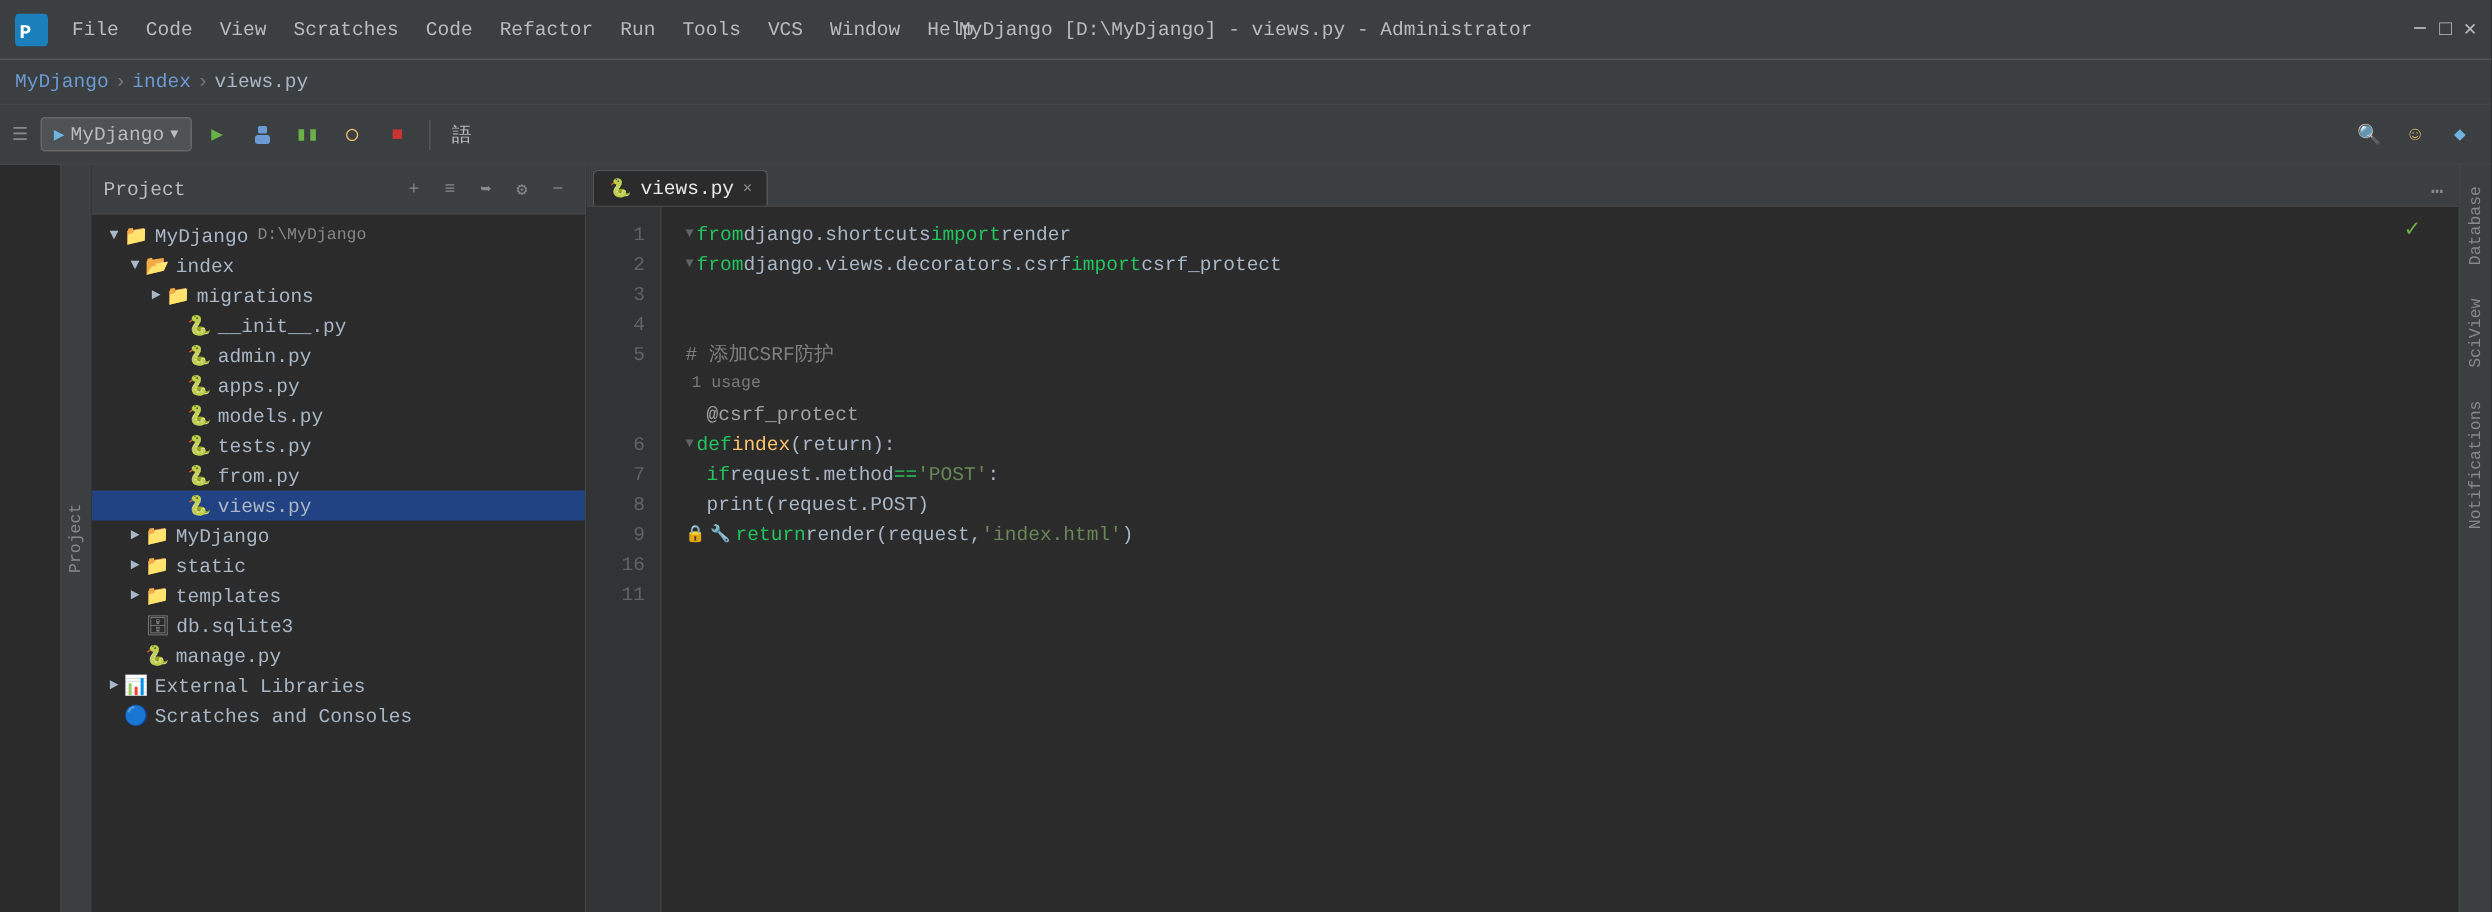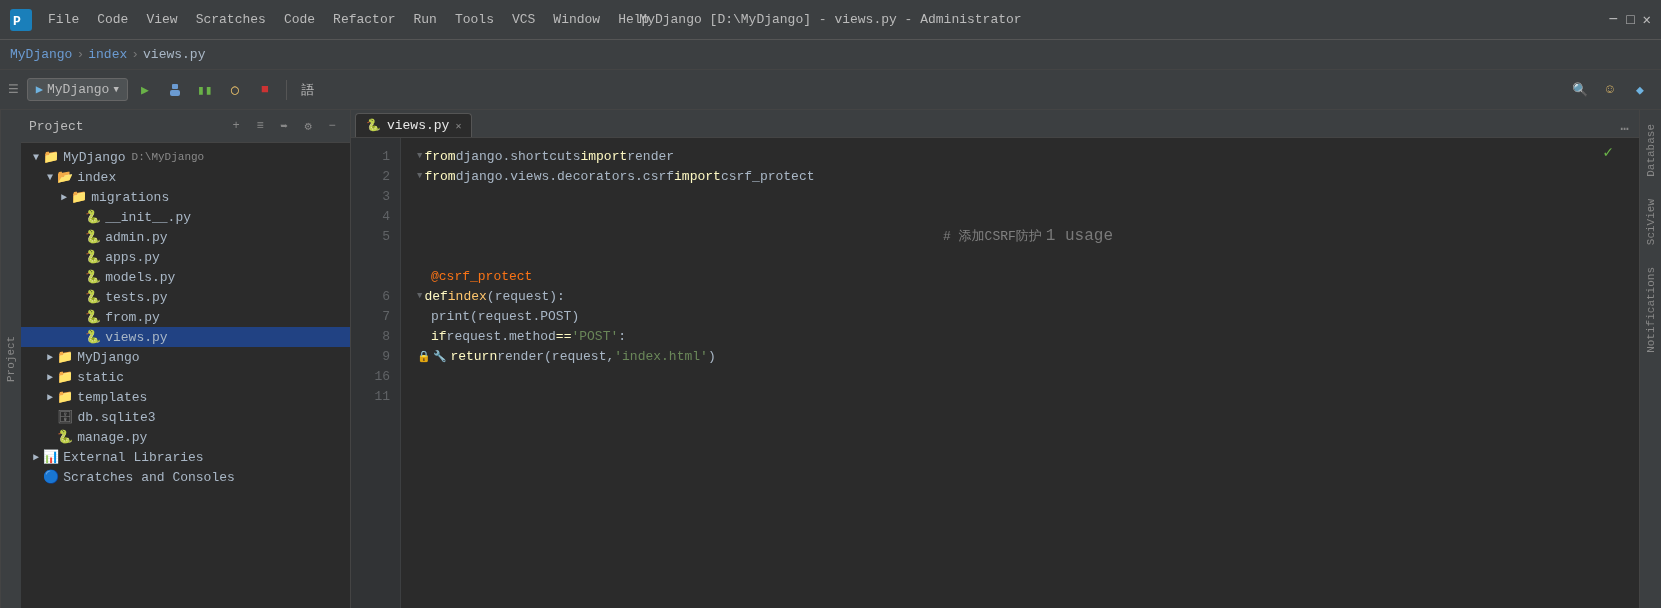--- a/index.html
+++ b/index.html
@@ -61,20 +61,21 @@
       border-radius: 3px;
       display: flex; align-items: center; justify-content: center;
       cursor: pointer; color: #bbb;
     }
     #toolbar-row .tb-btn.green { color: #6ab248; }
 
     
     #main {
       display: flex;
       height: calc(608px - 40px - 30px - 40px - 28px);
+      padding-left: 40px;
     }
 
     
     #sidebar {
       width: 330px;
       background: #2b2b2b;
       border-right: 1px solid #444;
       display: flex;
       flex-direction: column;
       overflow: hidden;
@@ -178,26 +179,26 @@
       font-size: 13px;
       white-space: nowrap;
       position: relative;
     }
     .code-line .fold-arrow {
       color: #606366;
       margin-right: 2px;
       font-size: 9px;
     }
     
-    .kw { color: #fef9c3; }
+    .kw { color: #22c55e; }
     .fn { color: #ffc66d; }
     .str { color: #6a8759; }
-    .decorator { color: #f97316; }
+    .decorator { color: #a3a3a3; }
     .comment { color: #808080; }
-    .usage-hint { color: #7a7a7a; font-size: 16px; padding-left: 4px; }
+    .usage-hint { color: #7a7a7a; font-size: 11px; padding-left: 4px; }
 
     
     #right-panel {
       width: 22px;
       background: #3c3f41;
       display: flex;
       flex-direction: column;
       align-items: center;
       border-left: 1px solid #444;
       padding: 4px 0;
@@ -482,58 +483,58 @@
             <span class="kw">from </span>
               <span>django.views.decorators.csrf </span>
               <span class="kw">import</span>
               <span> csrf_protect</span>
           </div>
 
           <div class="code-line"></div>
 
           <div class="code-line"></div>
 
-          <div style="height:40px;display:flex;flex-direction:row;justify-content:center;">
+          <div style="height:40px;display:flex;flex-direction:column;justify-content:space-between;">
             <div class="code-line">
               <span class="comment">    # 添加CSRF防护</span>
             </div>
             <div class="code-line">
               <span class="usage-hint">    1 usage</span>
             </div>
           </div>
 
           <div class="code-line">
             <span style="width:14px;display:inline-block;"></span>
             <span>    </span>
               <span class="decorator">@csrf_protect</span>
           </div>
 
           <div class="code-line">
             <span class="fold-arrow">▼</span>
             <span class="kw">def </span>
               <span class="fn">index</span>
-              <span>(request):</span>
-          </div>
-
-          <div class="code-line">
-            <span style="width:14px;display:inline-block;"></span>
-            <span>            print(request.POST)</span>
+              <span>(return):</span>
           </div>
 
           <div class="code-line">
             <span style="width:14px;display:inline-block;"></span>
             <span>        </span>
               <span class="kw">if</span>
               <span> request.method </span>
               <span class="kw">==</span>
               <span> </span>
               <span class="str">'POST'</span>
               <span>:</span>
           </div>
 
+          <div class="code-line">
+            <span style="width:14px;display:inline-block;"></span>
+            <span>            print(request.POST)</span>
+          </div>
+
           <div class="code-line" style="position:relative;">
             <span style="color:#888;margin-right:3px;font-size:11px;">🔒</span>
             <span style="color:#888;margin-right:3px;font-size:11px;">🔧</span>
             <span>        </span>
               <span class="kw">return</span>
               <span> render(request, </span>
               <span class="str">'index.html'</span>
               <span>)</span>
           </div>
 

